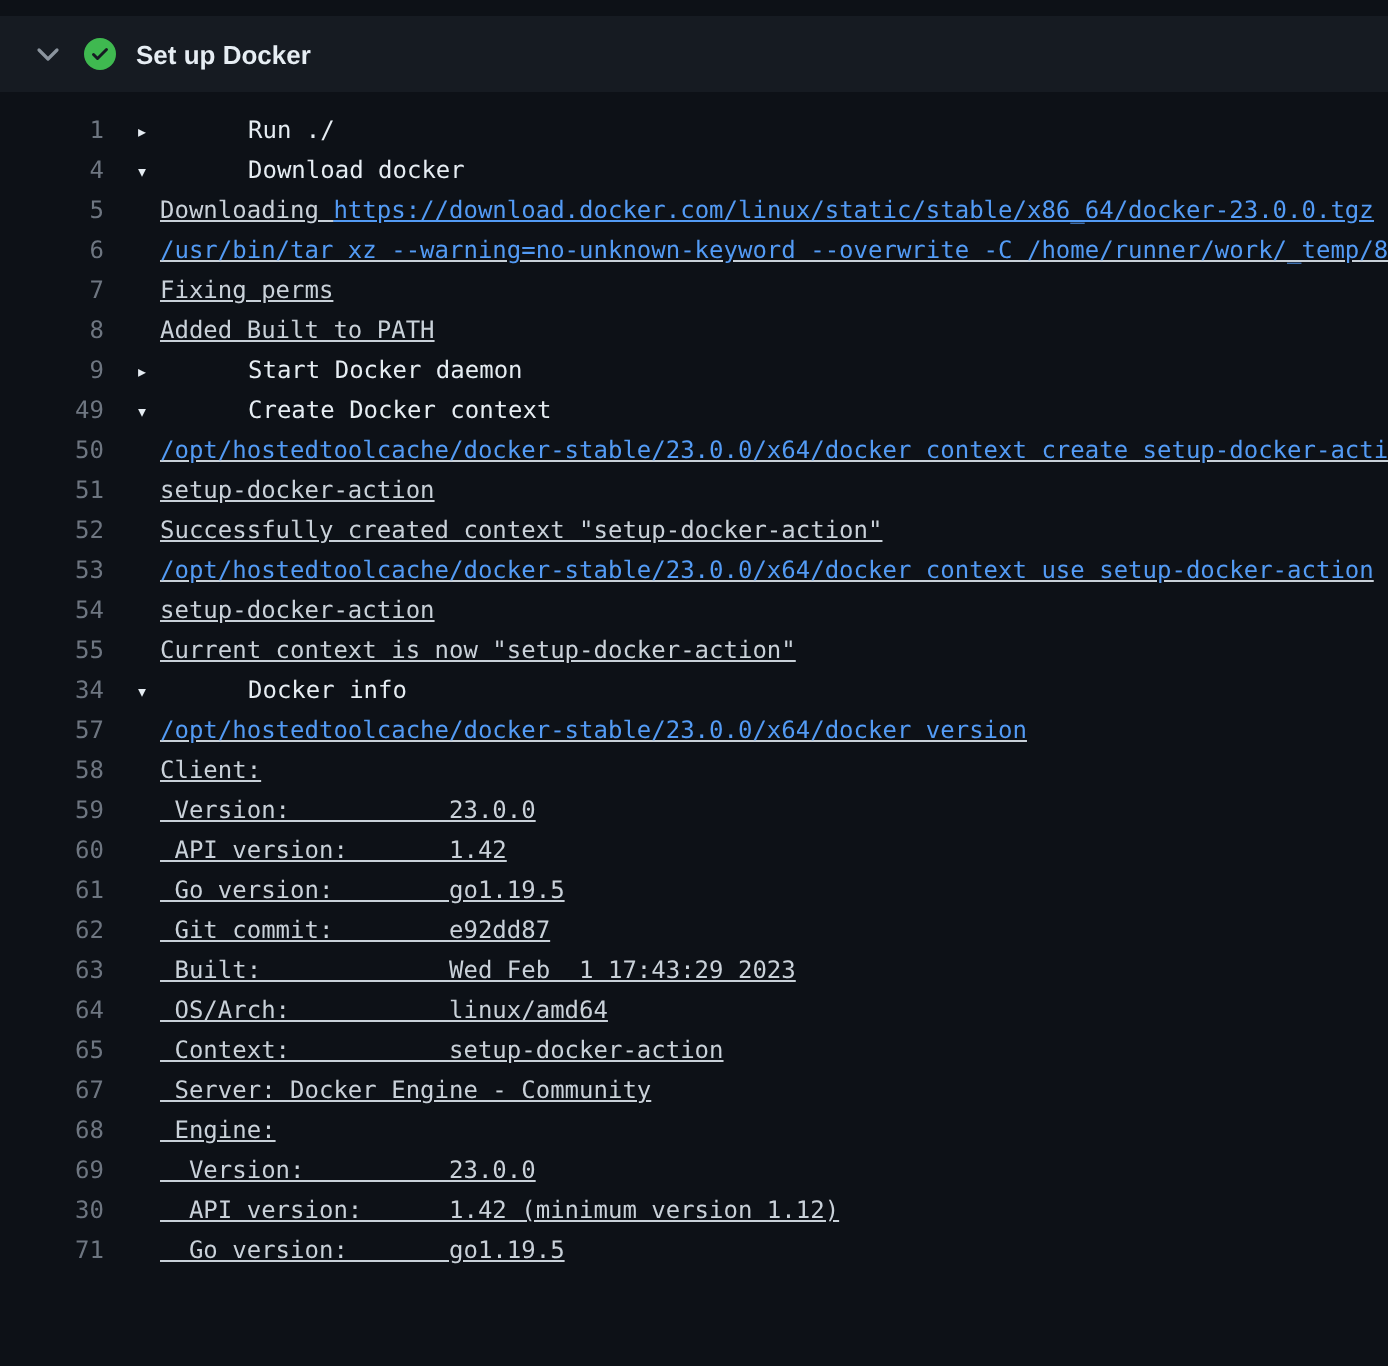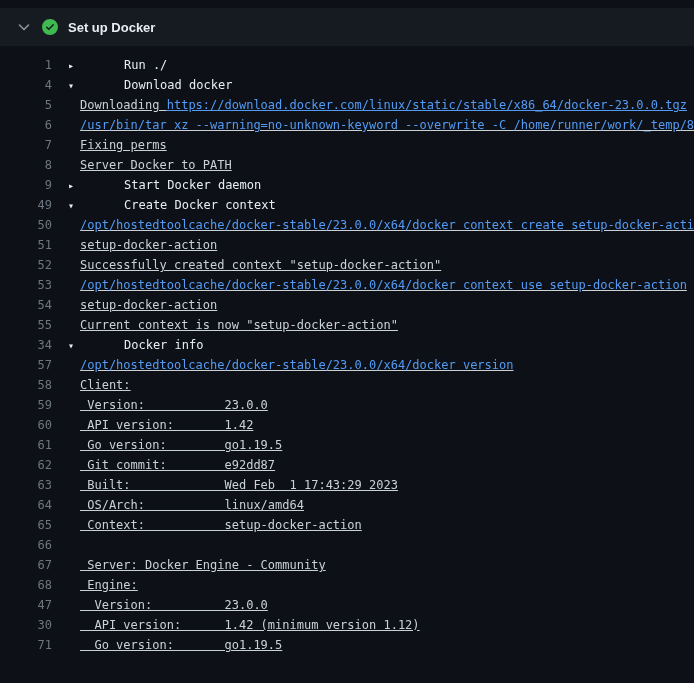--- a/index.html
+++ b/index.html
@@ -90,38 +90,37 @@
   </span>
   <span class="step-title">Set up Docker</span>
 </div>
 
 <div class="log" id="log-lines">
     <div class="row"><span class="num">1</span><span class="content group"><span class="arrow">▸</span><span class="title">Run ./</span></span></div>
     <div class="row"><span class="num">4</span><span class="content group"><span class="arrow">▾</span><span class="title">Download docker</span></span></div>
     <div class="row"><span class="num">5</span><span class="content child"><span class="plain">Downloading </span><span class="link">https://download.docker.com/linux/static/stable/x86_64/docker-23.0.0.tgz</span></span></div>
     <div class="row"><span class="num">6</span><span class="content child"><span class="command">/usr/bin/tar xz --warning=no-unknown-keyword --overwrite -C /home/runner/work/_temp/8c93</span></span></div>
     <div class="row"><span class="num">7</span><span class="content child"><span class="plain">Fixing perms</span></span></div>
-    <div class="row"><span class="num">8</span><span class="content child"><span class="plain">Server Docker to PATH</span></span></div>
+    <div class="row"><span class="num">8</span><span class="content child"><span class="plain">Added Built to PATH</span></span></div>
     <div class="row"><span class="num">9</span><span class="content group"><span class="arrow">▸</span><span class="title">Start Docker daemon</span></span></div>
     <div class="row"><span class="num">49</span><span class="content group"><span class="arrow">▾</span><span class="title">Create Docker context</span></span></div>
     <div class="row"><span class="num">50</span><span class="content child"><span class="command">/opt/hostedtoolcache/docker-stable/23.0.0/x64/docker context create setup-docker-action</span></span></div>
     <div class="row"><span class="num">51</span><span class="content child"><span class="plain">setup-docker-action</span></span></div>
     <div class="row"><span class="num">52</span><span class="content child"><span class="plain">Successfully created context "setup-docker-action"</span></span></div>
     <div class="row"><span class="num">53</span><span class="content child"><span class="command">/opt/hostedtoolcache/docker-stable/23.0.0/x64/docker context use setup-docker-action</span></span></div>
     <div class="row"><span class="num">54</span><span class="content child"><span class="plain">setup-docker-action</span></span></div>
     <div class="row"><span class="num">55</span><span class="content child"><span class="plain">Current context is now "setup-docker-action"</span></span></div>
     <div class="row"><span class="num">34</span><span class="content group"><span class="arrow">▾</span><span class="title">Docker info</span></span></div>
     <div class="row"><span class="num">57</span><span class="content child"><span class="command">/opt/hostedtoolcache/docker-stable/23.0.0/x64/docker version</span></span></div>
     <div class="row"><span class="num">58</span><span class="content child"><span class="plain">Client:</span></span></div>
     <div class="row"><span class="num">59</span><span class="content child"><span class="plain"> Version:           23.0.0</span></span></div>
     <div class="row"><span class="num">60</span><span class="content child"><span class="plain"> API version:       1.42</span></span></div>
     <div class="row"><span class="num">61</span><span class="content child"><span class="plain"> Go version:        go1.19.5</span></span></div>
     <div class="row"><span class="num">62</span><span class="content child"><span class="plain"> Git commit:        e92dd87</span></span></div>
     <div class="row"><span class="num">63</span><span class="content child"><span class="plain"> Built:             Wed Feb  1 17:43:29 2023</span></span></div>
     <div class="row"><span class="num">64</span><span class="content child"><span class="plain"> OS/Arch:           linux/amd64</span></span></div>
     <div class="row"><span class="num">65</span><span class="content child"><span class="plain"> Context:           setup-docker-action</span></span></div>
-    <div class="row"><span class="num">66</span><span class="content child"><span class="plain"></span></span></div>
     <div class="row"><span class="num">67</span><span class="content child"><span class="plain"> Server: Docker Engine - Community</span></span></div>
     <div class="row"><span class="num">68</span><span class="content child"><span class="plain"> Engine:</span></span></div>
-    <div class="row"><span class="num">47</span><span class="content child"><span class="plain">  Version:          23.0.0</span></span></div>
+    <div class="row"><span class="num">69</span><span class="content child"><span class="plain">  Version:          23.0.0</span></span></div>
     <div class="row"><span class="num">30</span><span class="content child"><span class="plain">  API version:      1.42 (minimum version 1.12)</span></span></div>
     <div class="row"><span class="num">71</span><span class="content child"><span class="plain">  Go version:       go1.19.5</span></span></div>
   </div>
 
 </body></html>

